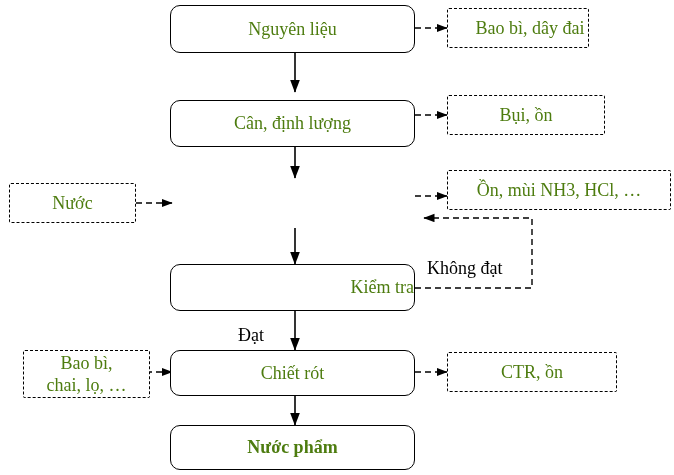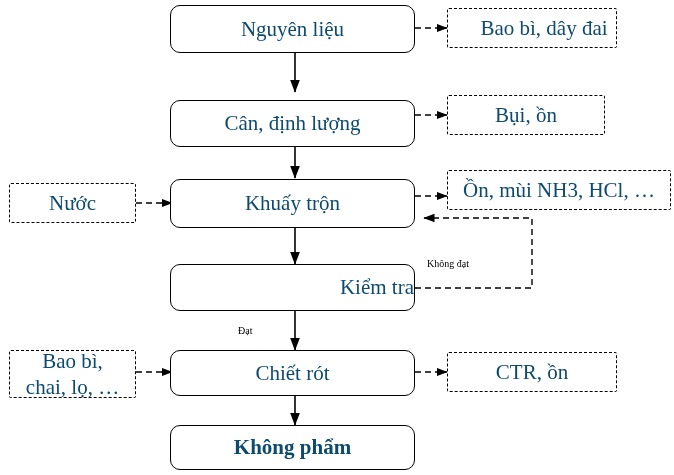--- a/index.html
+++ b/index.html
@@ -18,39 +18,39 @@
     background: #ffffff;
     overflow: hidden;
   }
   .node {
     position: absolute;
     box-sizing: border-box;
     display: flex;
     align-items: center;
     justify-content: center;
     text-align: center;
-    font-size: 21px;
+    font-size: 18px;
     line-height: 1.25;
-    color: #0c4a6e;
+    color: #4d7c0f;
     background: #ffffff;
   }
   .solid {
     border: 1px solid #000000;
     border-radius: 10px;
   }
   .dashed {
     border: 1px dashed #000000;
     border-radius: 2px;
   }
   .bold-text {
     font-weight: bold;
   }
   .label {
     position: absolute;
-    font-size: 10px;
+    font-size: 18px;
     background: #ffffff;
     padding: 0 2px;
     white-space: nowrap;
   }
   svg.lines {
     position: absolute;
     left: 0;
     top: 0;
     width: 674px;
     height: 475px;
@@ -83,61 +83,58 @@
     <line x1="136" y1="203" x2="172" y2="203" stroke="#000" stroke-width="1.4" stroke-dasharray="6,4" marker-end="url(#arrow)"></line>
     <line x1="136" y1="372" x2="172" y2="372" stroke="#000" stroke-width="1.4" stroke-dasharray="6,4" marker-end="url(#arrow)"></line>
 
     <path d="M415,288 L532,288 L532,218 L424,218" fill="none" stroke="#000" stroke-width="1.4" stroke-dasharray="6,4" marker-end="url(#arrow)"></path>
   </svg>
 
   <div class="node solid" style="left:170px; top:5px; width:245px; height:48px;">
     <span>Nguyên liệu</span>
   </div>
 
-  <div class="node dashed" style="left:447px; top:8px; width:170px; height:40px;padding-left:24px;">
+  <div class="node dashed" style="left:447px; top:8px; width:142px; height:40px;padding-left:24px;">
     <span>Bao bì, dây đai</span>
   </div>
 
   <div class="node solid" style="left:170px; top:100px; width:245px; height:47px;">
     <span>Cân, định lượng</span>
   </div>
 
   <div class="node dashed" style="left:447px; top:95px; width:158px; height:40px;">
     <span>Bụi, ồn</span>
   </div>
 
   <div class="node dashed" style="left:9px; top:183px; width:127px; height:40px;align-items:center;">
     <span>Nước</span>
   </div>
 
-  <div class="node solid" style="left:170px; top:179px; width:245px; height:49px;">
-    <span>Khuấy trộn</span>
-  </div>
 
   <div class="node dashed" style="left:447px; top:170px; width:224px; height:40px;">
     <span>Ồn, mùi NH3, HCl, …</span>
   </div>
 
   <div class="node solid" style="left:170px; top:264px; width:245px; height:47px;justify-content:flex-end;">
     <span>Kiểm tra</span>
   </div>
 
   <div class="label" style="left:425px; top:258px;">Không đạt</div>
   <div class="label" style="left:236px; top:325px;">Đạt</div>
 
-  <div class="node dashed" style="left:9px; top:350px; width:127px; height:48px; white-space:pre-line;">
+  <div class="node dashed" style="left:23px; top:350px; width:127px; height:48px; white-space:pre-line;">
     <span style="white-space:pre-line;">Bao bì,
 chai, lọ, …</span>
   </div>
 
   <div class="node solid" style="left:170px; top:350px; width:245px; height:46px;">
     <span>Chiết rót</span>
   </div>
 
   <div class="node dashed" style="left:447px; top:352px; width:170px; height:40px;">
     <span>CTR, ồn</span>
   </div>
 
   <div class="node solid" style="left:170px; top:425px; width:245px; height:45px;">
-    <span class="bold-text">Không phẩm</span>
+    <span class="bold-text">Nước phẩm</span>
   </div>
 
 </div>
 
 </body></html>

